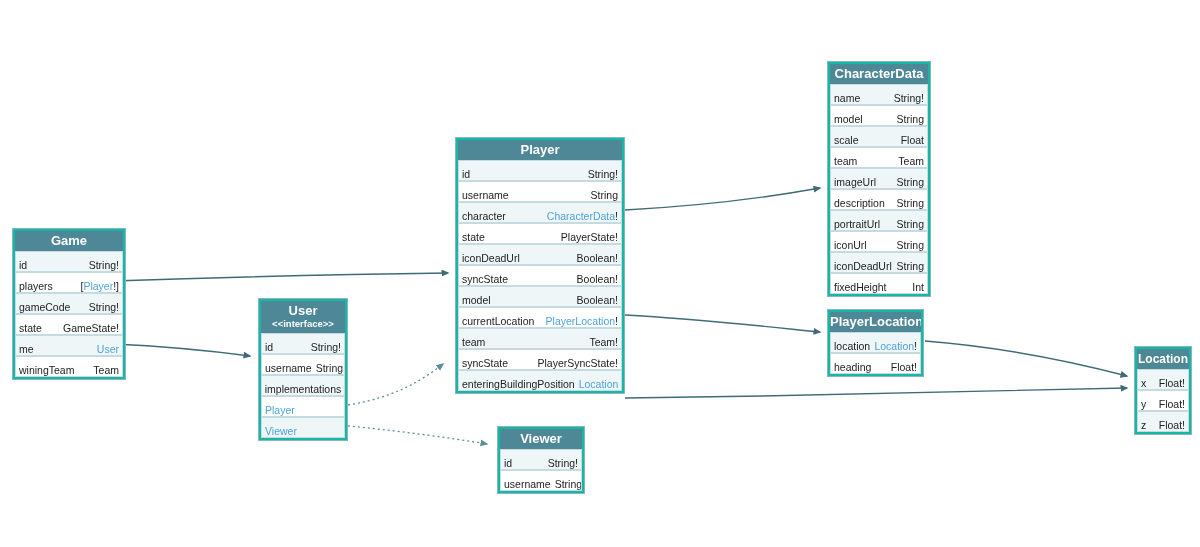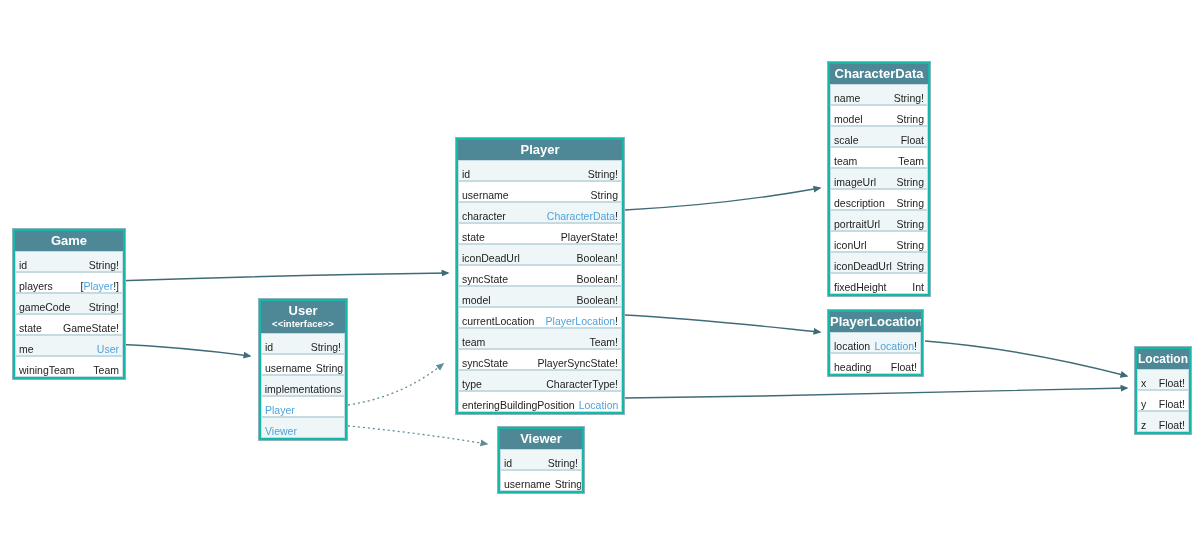--- a/index.html
+++ b/index.html
@@ -144,24 +144,20 @@
         </div>
       <div class="row">
           <span>team</span>
           <span class="ft"><span>Team!</span><span class="lnk"></span><span></span></span>
         </div>
       <div class="row">
           <span>syncState</span>
           <span class="ft"><span>PlayerSyncState!</span><span class="lnk"></span><span></span></span>
         </div>
       <div class="row">
-          <span>type</span>
-          <span class="ft"><span>CharacterType!</span><span class="lnk"></span><span></span></span>
-        </div>
-      <div class="row">
           <span>enteringBuildingPosition</span>
           <span class="ft"><span></span><span class="lnk">Location</span><span></span></span>
         </div>
     </div>
   </div>
 
   <div class="node" style="left:827px;top:61px;width:104px;">
     <div class="hdr">CharacterData</div>
     <div class="rows">
       <div class="row">

